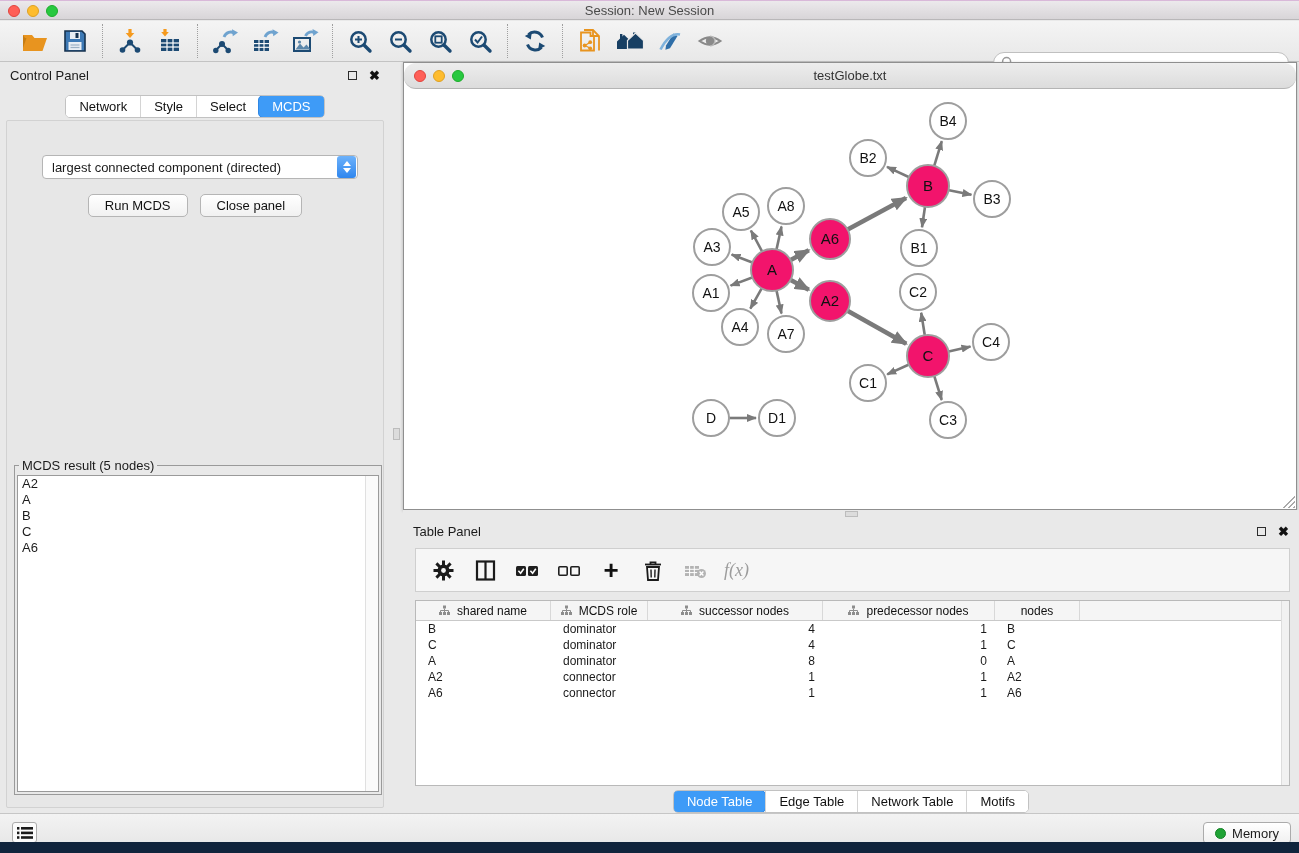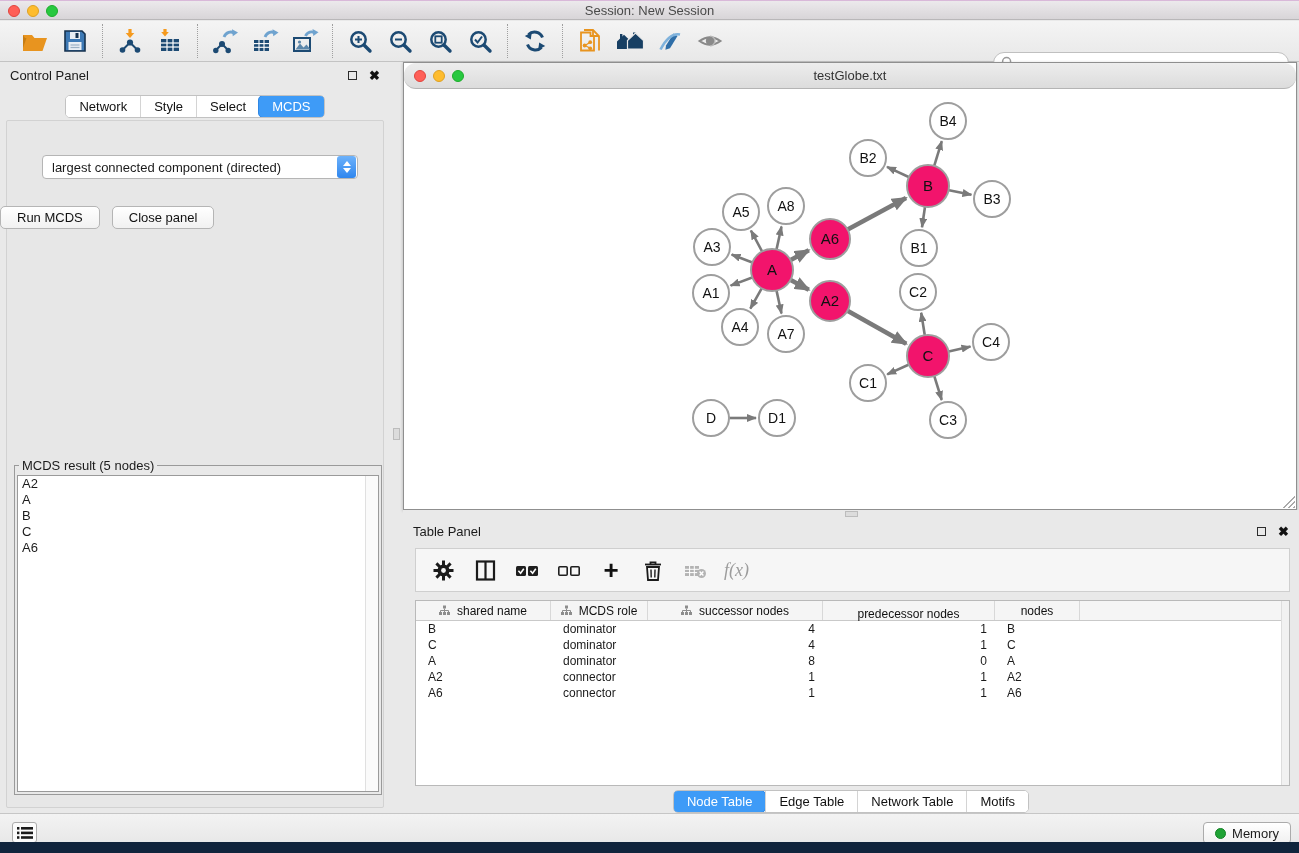--- a/index.html
+++ b/index.html
@@ -49,21 +49,21 @@
   .seg-tab.active { background:#3e9bf7; color:#fff; border-radius:5px; margin:-1px; border:1px solid #2f87e4; }
 
   .opt-label { position:absolute; left:0; top:73px; width:390px; text-align:center; font-size:13px; }
   .combo { position:absolute; left:42px; top:93px; width:316px; height:24px; background:#fff;
     border:1px solid #b5b5b5; border-radius:4px; display:flex; align-items:center; }
   .combo-text { flex:1; padding-left:9px; font-size:13px; white-space:nowrap; overflow:hidden; }
   .combo-stepper { width:19px; height:22px; margin-right:1px; border-radius:3px;
     background:linear-gradient(#6db2fb,#2f86ee); display:flex; flex-direction:column; align-items:center; justify-content:center; gap:2px; }
   .tri-up { width:0; height:0; border-left:4px solid transparent; border-right:4px solid transparent; border-bottom:5px solid #fff; }
   .tri-down { width:0; height:0; border-left:4px solid transparent; border-right:4px solid transparent; border-top:5px solid #fff; }
-  .cp-buttons { position:absolute; left:0; top:144px; width:390px; display:flex; justify-content:flex-start; gap:12px; }
+  .cp-buttons { position:absolute; left:0; top:132px; width:390px; display:flex; justify-content:center; gap:12px; }
   .btn { background:linear-gradient(#ffffff,#f1f1f1); border:1px solid #b5b5b5; border-radius:5px;
     padding:3px 16px; font-size:13px; color:#111; }
 
   fieldset.result-box { position:absolute; left:14px; top:396px; width:368px; height:337px;
     border:1px solid #9a9a9a; background:#e9e9e9; padding:2px; }
   fieldset.result-box legend { font-size:13px; padding:0 3px; margin-left:2px; }
   .result-list { position:relative; width:100%; height:100%; background:#fff; border:1px solid #9a9a9a; overflow:hidden; }
   .result-item { font-size:13px; padding:0 4px; line-height:16px; }
   .result-scroll { position:absolute; right:0; top:0; width:13px; height:100%; background:#fafafa; border-left:1px solid #e0e0e0; }
 
@@ -594,21 +594,21 @@
                 <g stroke="#8d8d8d" stroke-width="1">
                   <line x1="5.5" y1="3.5" x2="5.5" y2="5.5"></line>
                   <line x1="1.5" y1="5.5" x2="9.5" y2="5.5"></line>
                   <line x1="1.5" y1="5.5" x2="1.5" y2="7"></line>
                   <line x1="9.5" y1="5.5" x2="9.5" y2="7"></line>
                   <line x1="5.5" y1="5.5" x2="5.5" y2="7"></line>
                 </g>
               </svg>
               <span>successor nodes</span>
             </div>
-            <div class="th" style="width: 172px; flex-direction: column;">
+            <div class="th" style="width: 172px;">
               <svg width="11" height="11" viewBox="0 0 11 11">
                 <g fill="#8d8d8d">
                   <rect x="4" y="0.5" width="3" height="3"></rect>
                   <rect x="0" y="7" width="3" height="3"></rect>
                   <rect x="4" y="7" width="3" height="3"></rect>
                   <rect x="8" y="7" width="3" height="3"></rect>
                 </g>
                 <g stroke="#8d8d8d" stroke-width="1">
                   <line x1="5.5" y1="3.5" x2="5.5" y2="5.5"></line>
                   <line x1="1.5" y1="5.5" x2="9.5" y2="5.5"></line>

